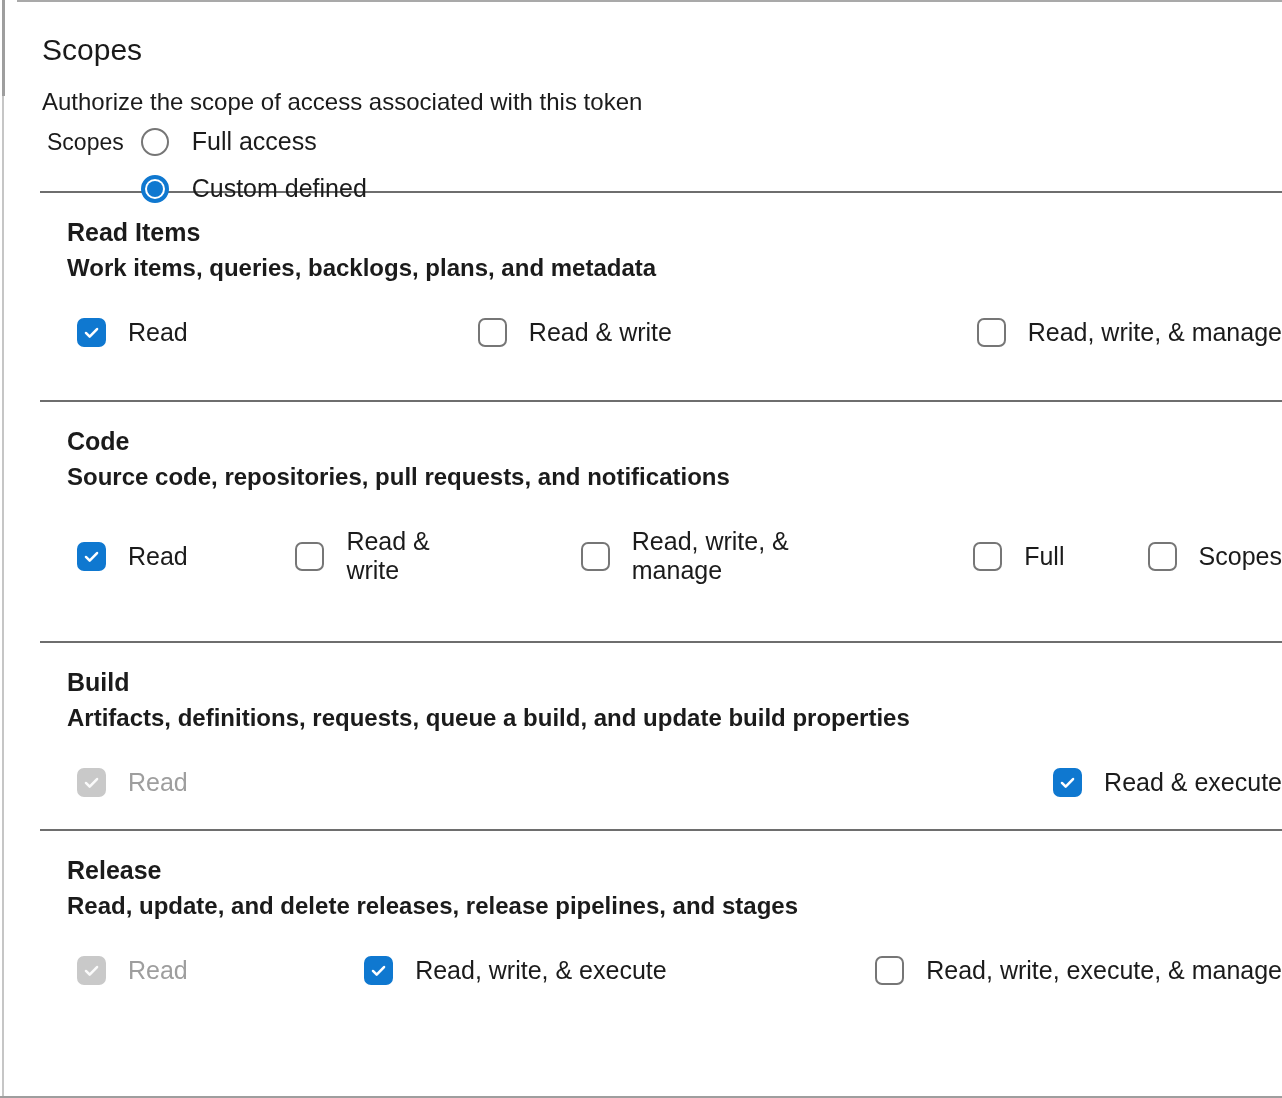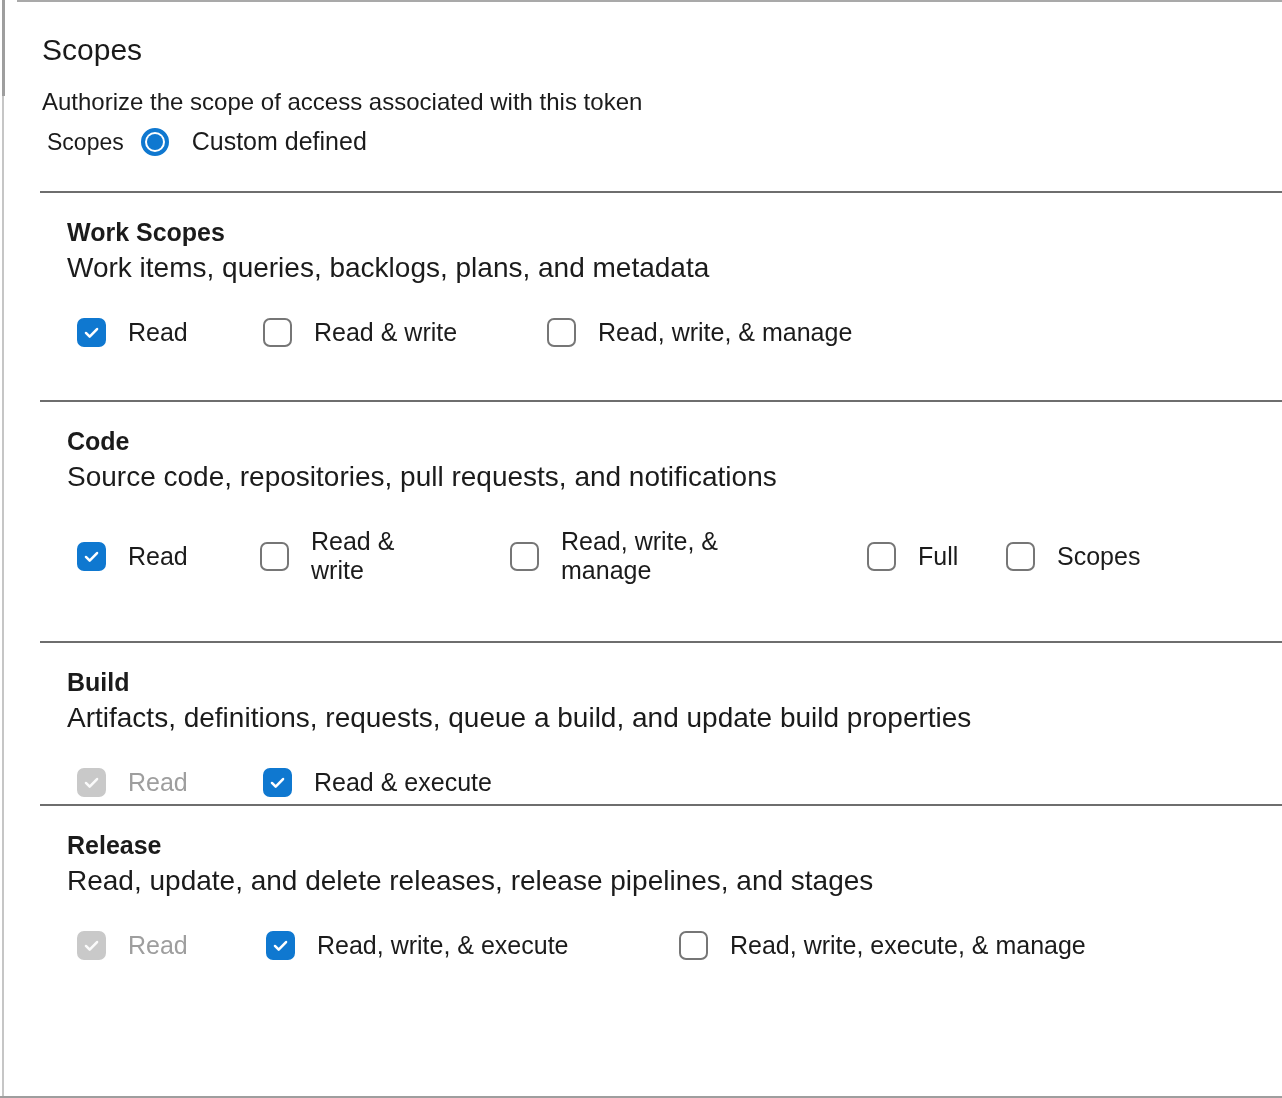--- a/index.html
+++ b/index.html
@@ -34,22 +34,22 @@
   .radio-option{display:flex;align-items:center;gap:23px;cursor:pointer;}
   .radio{width:28px;height:28px;border-radius:50%;border:2px solid var(--color-secondaryBorder);
          background:#fff;flex:none;position:relative;}
   .radio.selected{border:4px solid var(--color-accent);}
   .radio.selected::after{content:"";position:absolute;inset:2px;border-radius:50%;background:var(--color-accent);}
   .radio-label{font-size:25px;}
 
   
   .section{border-top:2px solid var(--color-divider);margin-left:40px;padding:24px 0 0 27px;}
   .section-title{font-size:25px;font-weight:700;line-height:30px;}
-  .section-desc{font-size:28px;line-height:28px;margin-top:7px;}
-  .options-row{display:flex;align-items:center;margin-top:36px;padding-left:10px;}
+  .section-desc{font-size:24px;line-height:28px;margin-top:7px;font-weight:bold;}
+  .options-row{display:flex;align-items:center;margin-top:36px;padding-left:10px;justify-content:space-between;}
   .option{display:flex;align-items:center;flex:none;cursor:pointer;}
   .checkbox{width:29px;height:29px;border-radius:7px;border:2px solid var(--color-secondaryBorder);
             background:#fff;flex:none;display:flex;align-items:center;justify-content:center;}
   .checkbox .check{width:19px;height:19px;display:none;}
   .checkbox .check path{fill:none;stroke:#fff;stroke-width:3.2;stroke-linecap:round;stroke-linejoin:round;}
   .checkbox.checked{background:var(--color-accent);border-color:var(--color-accent);}
   .checkbox.checked .check{display:block;}
   .checkbox.disabled{background:var(--color-disabledFill);border-color:var(--color-disabledFill);}
   .checkbox.disabled .check{display:block;opacity:.92;}
   .option-label{font-size:25px;line-height:29px;margin-left:22px;}
@@ -63,32 +63,36 @@
 <div class="left-edge-top"></div>
 
 <div class="header">
   <h1 class="page-title">Scopes</h1>
   <div class="page-subtitle">Authorize the scope of access associated with this token</div>
 
   <div class="radio-group">
     <div class="radio-group-label">Scopes</div>
     <div class="radio-options">
 
+      <div class="radio-option">
+        <span class="radio" role="radio" aria-checked="false"></span>
+        <span class="radio-label">Full access</span>
+      </div>
 
       <div class="radio-option">
         <span class="radio selected" role="radio" aria-checked="true"></span>
         <span class="radio-label">Custom defined</span>
       </div>
 
     </div>
   </div>
 </div>
 
 <div class="section" style="height:209px">
-  <div class="section-title">Work Scopes</div>
+  <div class="section-title">Read Items</div>
   <div class="section-desc">Work items, queries, backlogs, plans, and metadata</div>
   <div class="options-row">
     <div class="option" style="width:186px">
       <span class="checkbox checked" role="checkbox" aria-checked="true">
           <svg class="check" viewBox="0 0 24 24">
             <path d="M5 12.6l4.7 4.7L19 7.6"></path>
           </svg>
         </span>
       <span class="option-label">Read</span>
     </div>
@@ -127,21 +131,21 @@
       <span class="checkbox" role="checkbox" aria-checked="false"></span>
       <span class="option-label">Full</span>
     </div>
     <div class="option">
       <span class="checkbox" role="checkbox" aria-checked="false"></span>
       <span class="option-label">Scopes</span>
     </div>
   </div>
 </div>
 
-<div class="section" style="height:163px">
+<div class="section" style="height:188px">
   <div class="section-title">Build</div>
   <div class="section-desc">Artifacts, definitions, requests, queue a build, and update build properties</div>
   <div class="options-row">
     <div class="option disabled" style="width:186px">
       <span class="checkbox checked disabled" role="checkbox" aria-checked="true">
           <svg class="check" viewBox="0 0 24 24">
             <path d="M5 12.6l4.7 4.7L19 7.6"></path>
           </svg>
         </span>
       <span class="option-label">Read</span>

